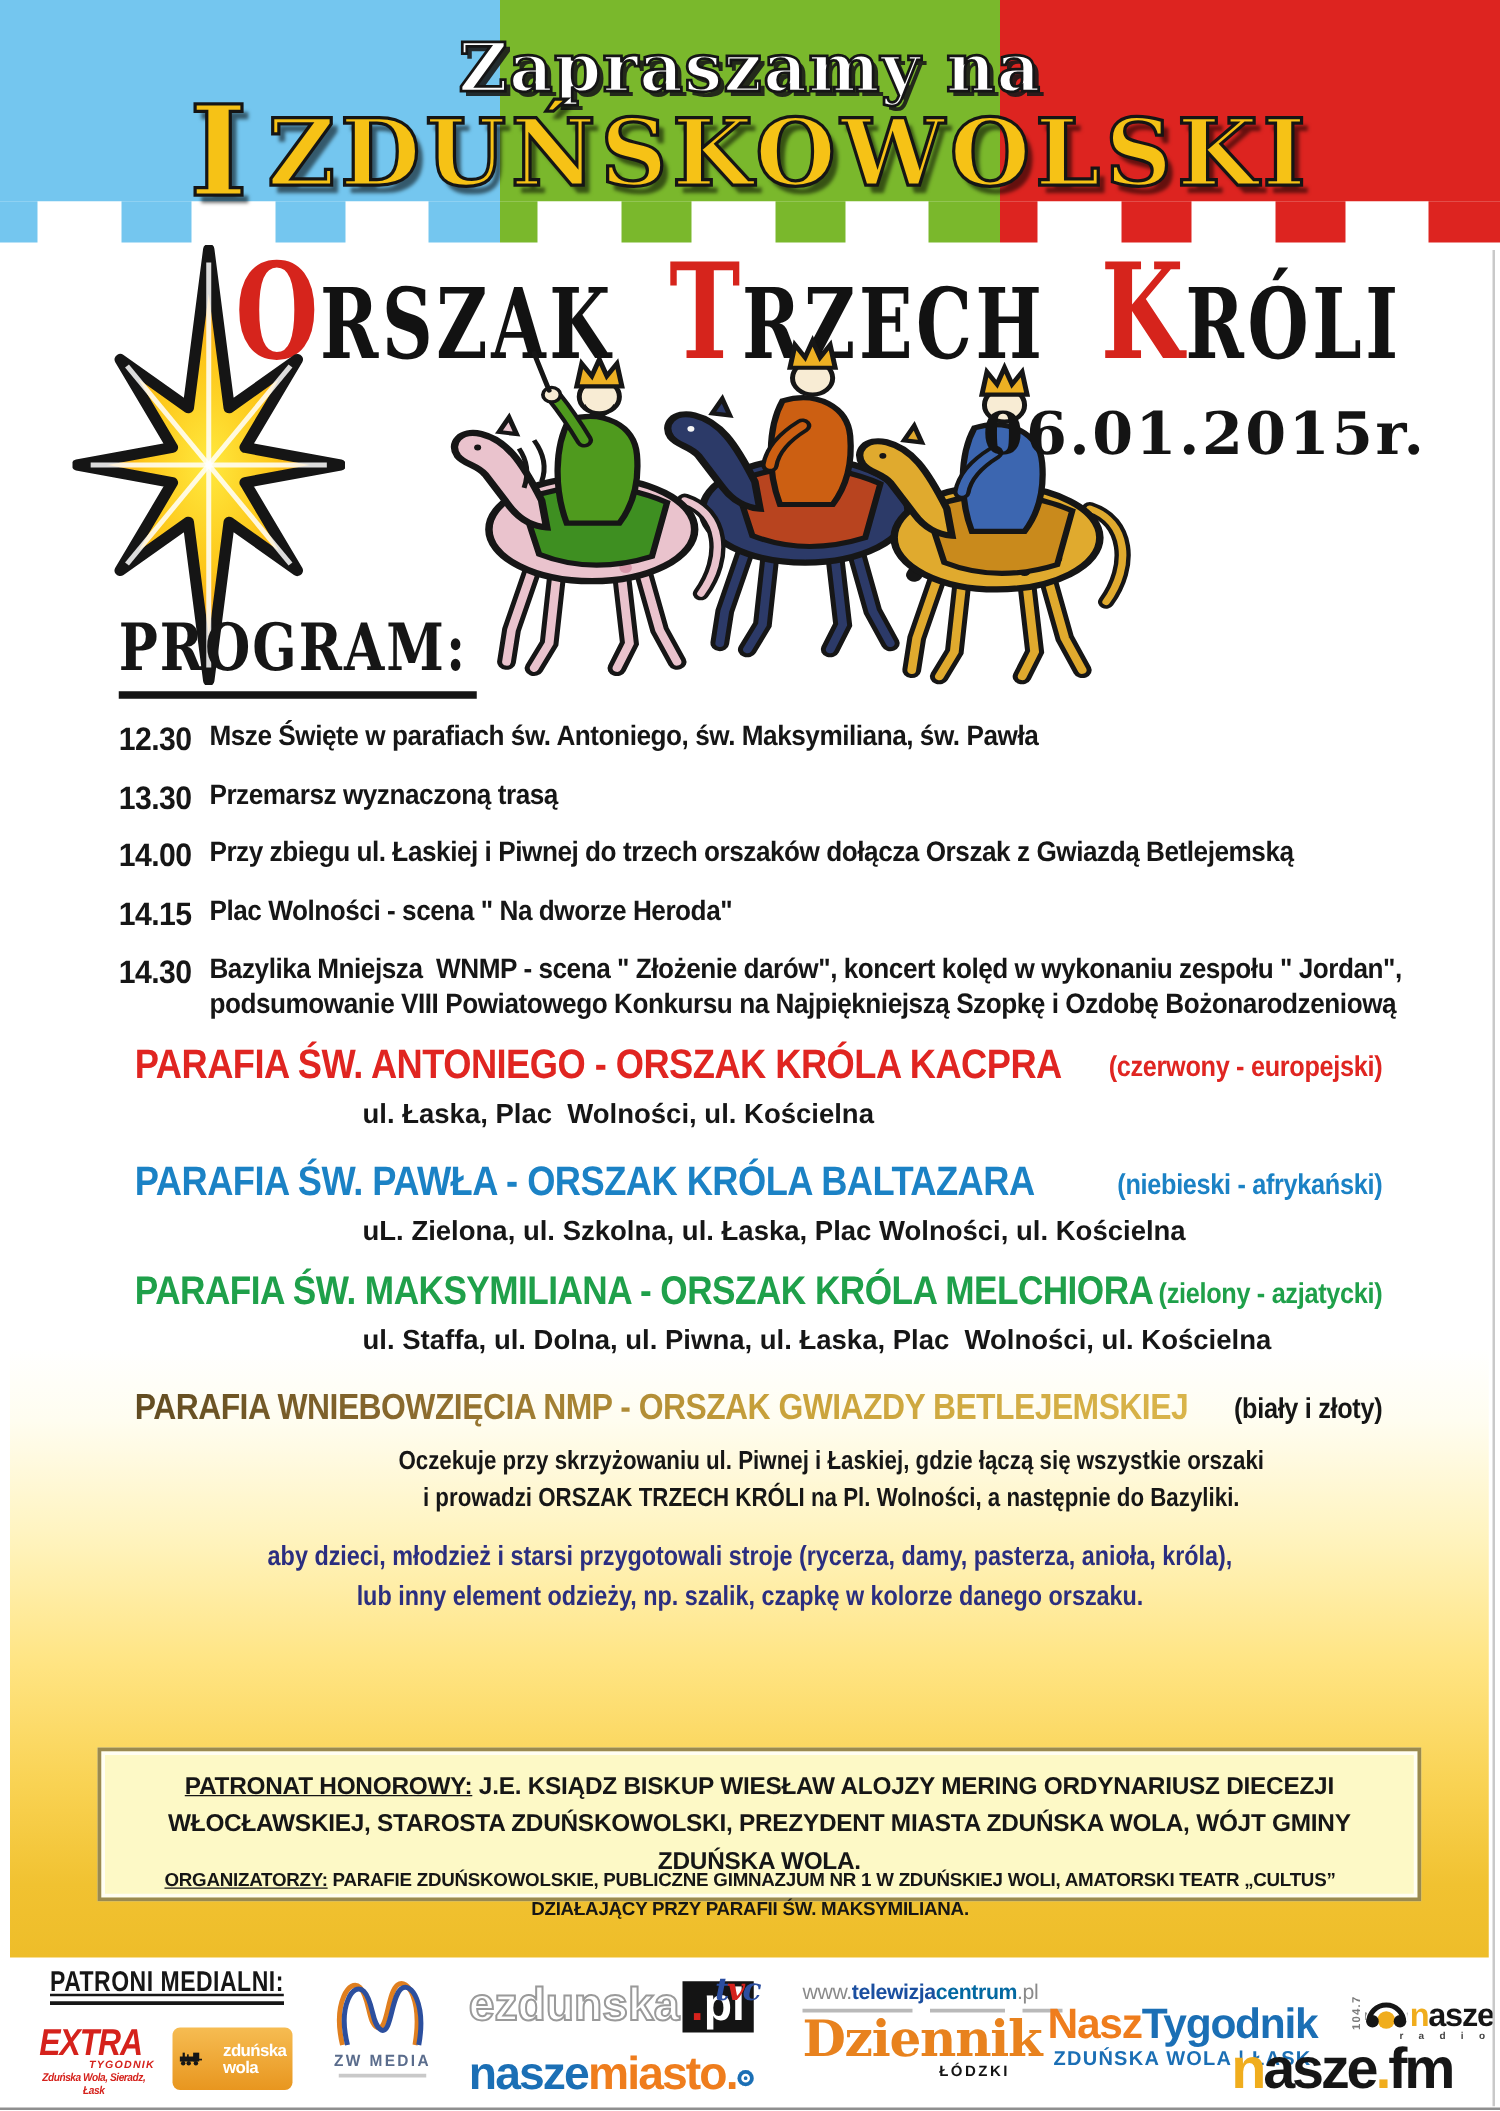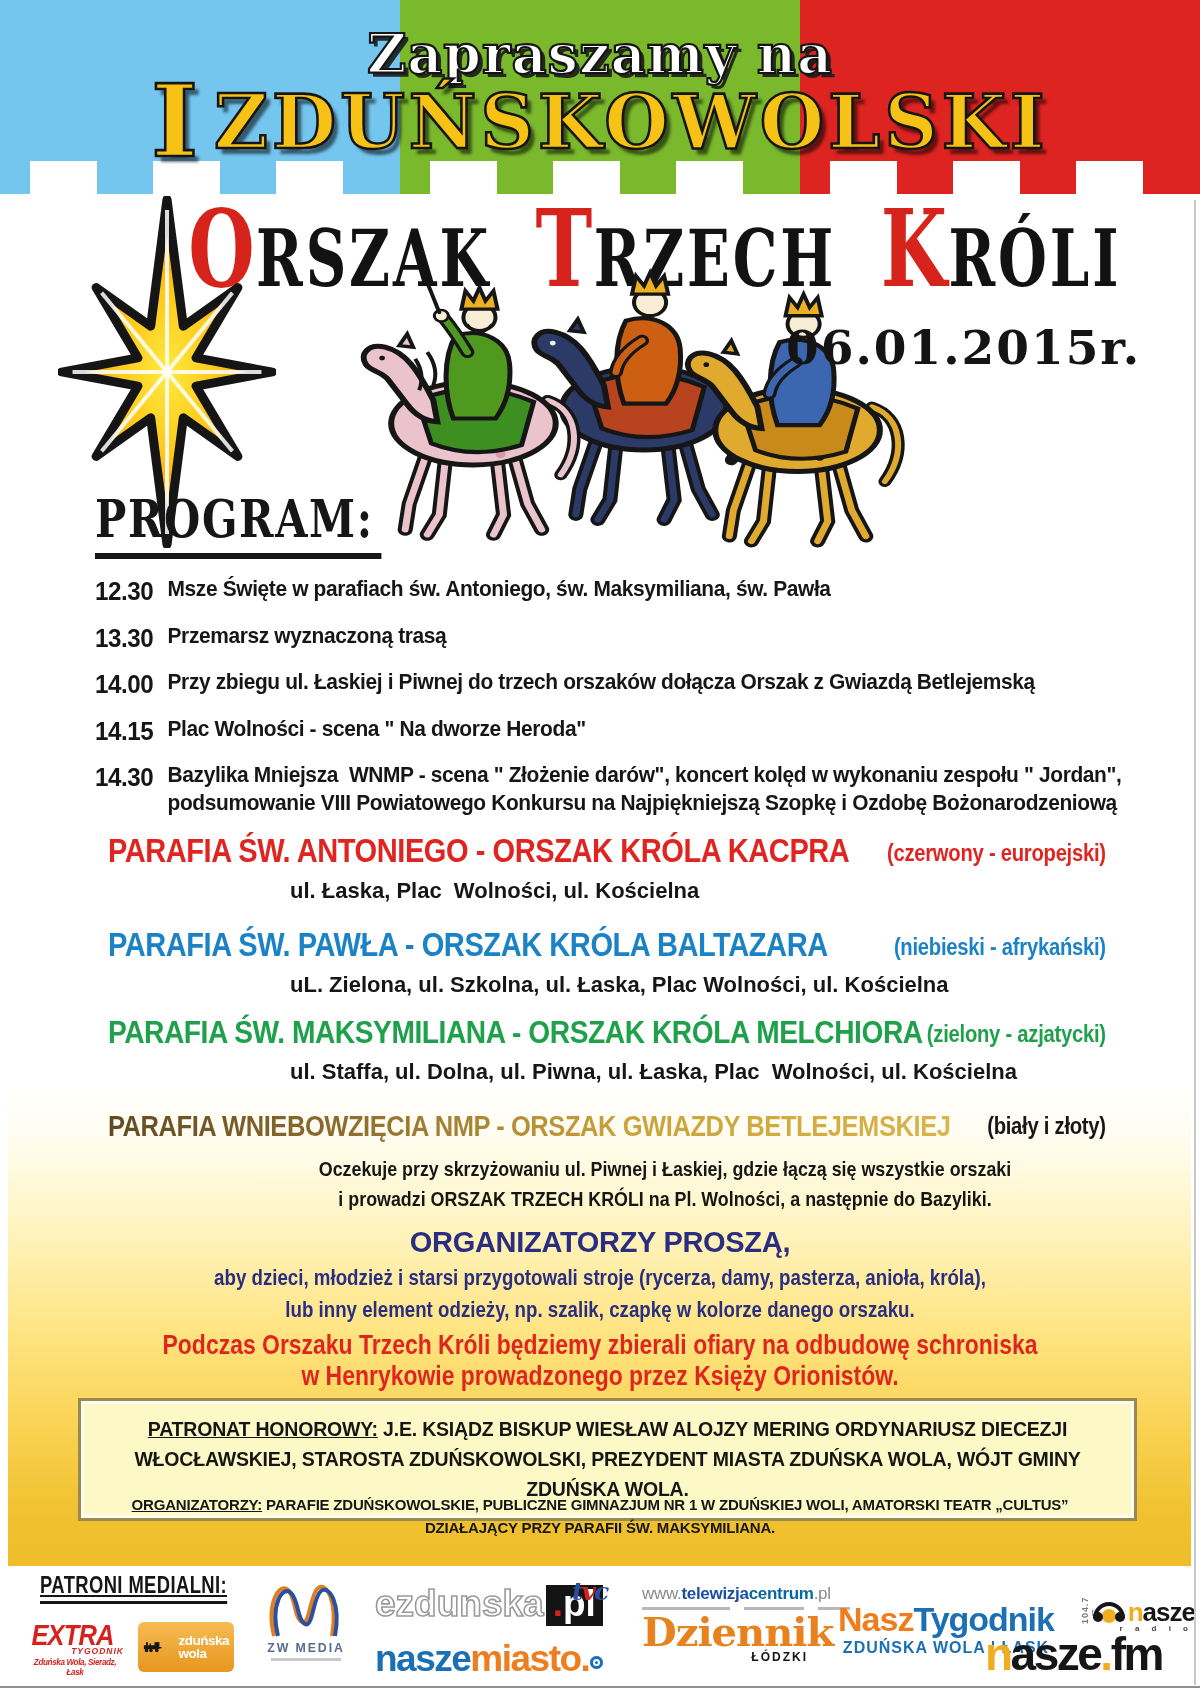--- a/index.html
+++ b/index.html
@@ -325,29 +325,24 @@
   <section class="parade p3">
     <div class="prow">
       <div class="phead c-gold">PARAFIA WNIEBOWZIĘCIA NMP - ORSZAK GWIAZDY BETLEJEMSKIEJ</div>
       <div class="pnote">(biały i złoty)</div>
     </div>
     <div class="pdesc">Oczekuje przy skrzyżowaniu ul. Piwnej i Łaskiej, gdzie łączą się wszystkie orszaki</div>
     <div class="pdesc">i prowadzi ORSZAK TRZECH KRÓLI na Pl. Wolności, a następnie do Bazyliki.</div>
   </section>
 
   <div class="orgreq">
-    <div class="orgreq-h">ORGANIZATORZY PROSZĄ,</div>
     <div class="orgreq-l">aby dzieci, młodzież i starsi przygotowali stroje (rycerza, damy, pasterza, anioła, króla),</div>
     <div class="orgreq-l">lub inny element odzieży, np. szalik, czapkę w kolorze danego orszaku.</div>
   </div>
 
-  <div class="charity">
-    <div class="charity-l">Podczas Orszaku Trzech Króli będziemy zbierali ofiary na odbudowę schroniska</div>
-    <div class="charity-l">w Henrykowie prowadzonego przez Księży Orionistów.</div>
-  </div>
 
   <div class="patronat"><span class="u">PATRONAT HONOROWY:</span><span> J.E. KSIĄDZ BISKUP WIESŁAW ALOJZY MERING ORDYNARIUSZ DIECEZJI WŁOCŁAWSKIEJ, STAROSTA ZDUŃSKOWOLSKI, PREZYDENT MIASTA ZDUŃSKA WOLA, WÓJT GMINY ZDUŃSKA WOLA.</span></div>
 
   <div class="orgz"><span class="u">ORGANIZATORZY:</span><span> PARAFIE ZDUŃSKOWOLSKIE, PUBLICZNE GIMNAZJUM NR 1 W ZDUŃSKIEJ WOLI, AMATORSKI TEATR „CULTUS” DZIAŁAJĄCY PRZY PARAFII ŚW. MAKSYMILIANA.</span></div>
 
   <div class="media-label u">PATRONI MEDIALNI:</div>
 
   <div class="logo logo-extra">
     <div class="extra-main">EXTRA</div>
     <div class="extra-sub1">TYGODNIK</div>

